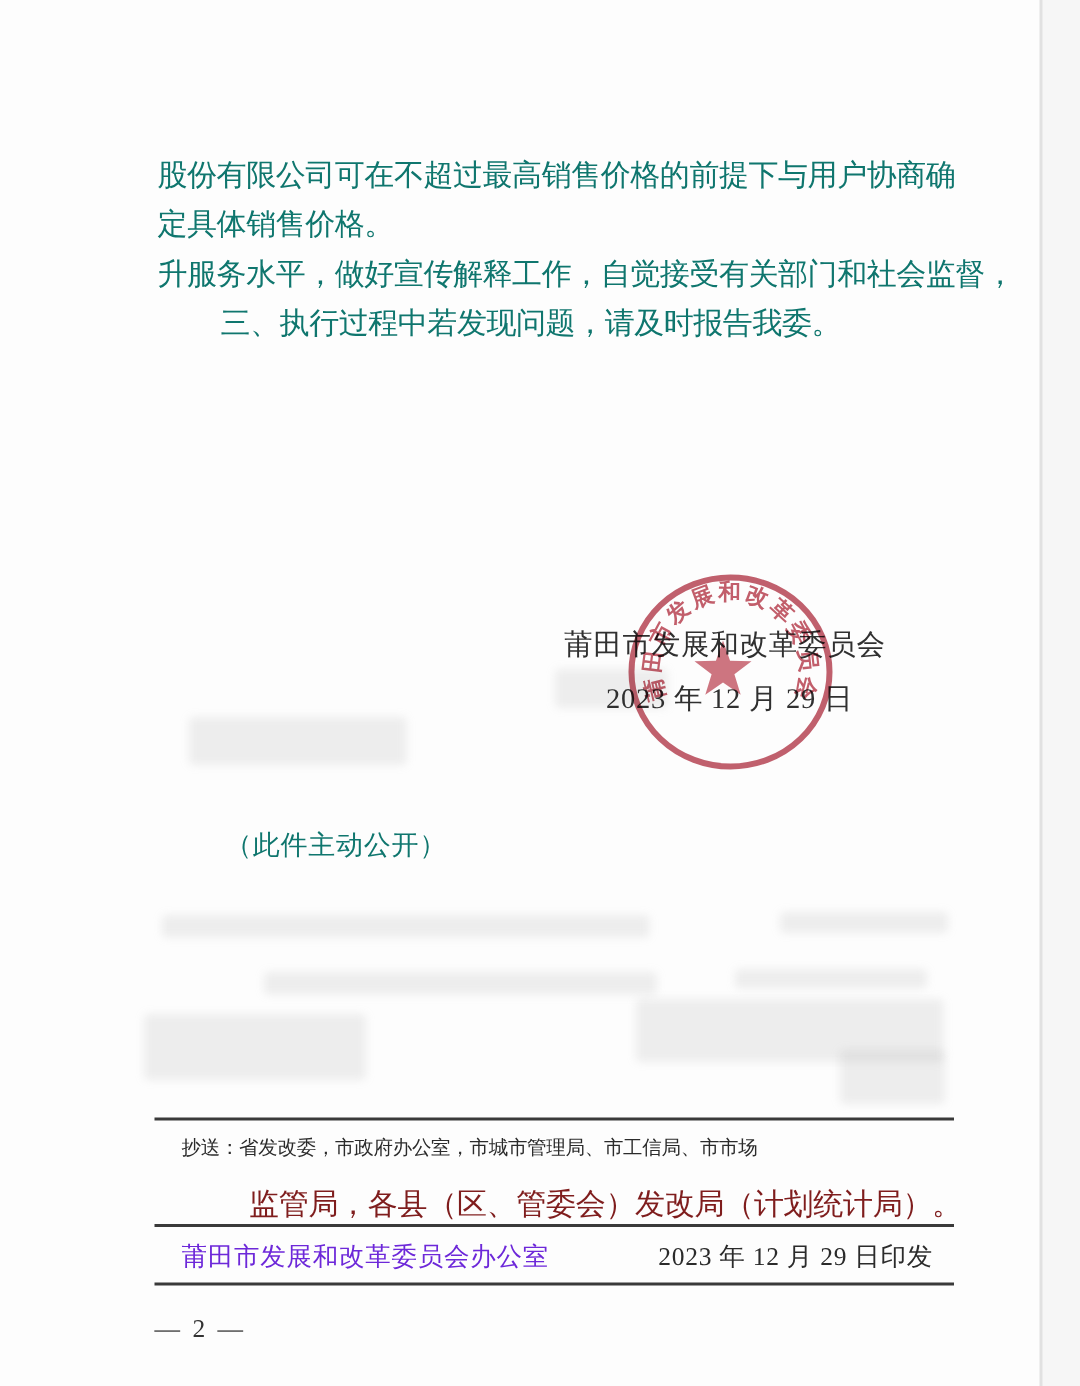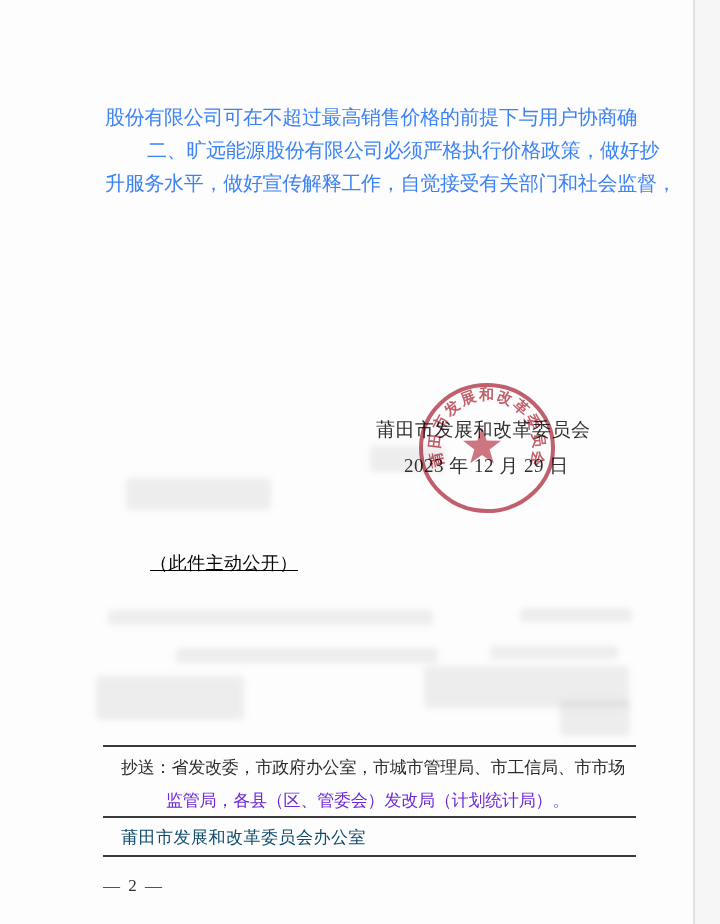--- a/index.html
+++ b/index.html
@@ -12,59 +12,59 @@
     position:relative;
   }
   .page{position:absolute;inset:0;width:720px;height:924px;}
 
   
   .edge-strip{position:absolute;top:0;right:0;width:26px;height:924px;background:#f6f6f6;}
   .edge-line{position:absolute;top:0;left:693px;width:2px;height:924px;background:#e1e1e1;}
 
   
   .body-text{position:absolute;left:105px;top:101px;width:520px;
-    font-size:20px;line-height:33px;letter-spacing:-0.3px;color:#3b82f6;}
+    font-size:20px;line-height:33px;letter-spacing:-0.3px;color:#0f766e;}
   .body-text .line{white-space:nowrap;}
   .body-text .indent{text-indent:42px;}
 
   
   .signoff-issuer{position:absolute;left:376px;top:417px;font-size:19px;letter-spacing:0.5px;color:#303030;white-space:nowrap;}
   .signoff-date{position:absolute;left:404px;top:453px;font-size:19px;letter-spacing:0.5px;color:#303030;white-space:nowrap;}
 
   
   .seal{position:absolute;left:415px;top:381px;width:144px;height:136px;
     mix-blend-mode:multiply;opacity:0.93;}
   .seal ellipse{fill:none;stroke:#b43c4c;stroke-width:4;opacity:0.88;}
   .seal .seal-text{font-family:"Liberation Serif","DejaVu Serif",serif;
     font-size:15px;font-weight:bold;fill:#b8404f;letter-spacing:2px;opacity:0.9;}
   .seal polygon{fill:#c04a59;opacity:0.82;}
 
   
-  .disclosure{position:absolute;left:150px;top:551px;font-size:18px;letter-spacing:0.5px;color:#000000;white-space:nowrap;text-decoration:underline;}
+  .disclosure{position:absolute;left:150px;top:551px;font-size:18px;letter-spacing:0.5px;color:#0f766e;white-space:nowrap;}
 
   
   .ghost{position:absolute;background:rgba(165,165,165,0.18);filter:blur(3px);border-radius:3px;}
   .g1{left:126px;top:478px;width:145px;height:32px;}
   .g2{left:370px;top:446px;width:75px;height:26px;}
   .g3{left:108px;top:610px;width:325px;height:15px;}
   .g4{left:520px;top:608px;width:112px;height:14px;}
   .g5{left:176px;top:648px;width:262px;height:15px;}
   .g6{left:490px;top:646px;width:128px;height:13px;}
   .g7{left:96px;top:676px;width:148px;height:44px;}
   .g8{left:424px;top:666px;width:205px;height:42px;}
   .g9{left:560px;top:700px;width:70px;height:36px;}
 
   
   .rule{position:absolute;left:103px;width:533px;height:2px;background:#3a3a3a;}
   .rule-top{top:745px;}
   .rule-mid{top:816px;}
   .rule-bottom{top:855px;}
-  .cc-line1{position:absolute;left:121px;top:756px;font-size:17px;letter-spacing:-0.2px;color:#2b2b2b;white-space:nowrap;}
-  .cc-line2{position:absolute;left:166px;top:789px;font-size:17px;letter-spacing:-0.2px;color:#6d28d9;white-space:nowrap;}
-  .office{position:absolute;left:121px;top:826px;font-size:17px;letter-spacing:0.5px;color:#0c4a6e;white-space:nowrap;font-family:Liberation Serif, serif;}
+  .cc-line1{position:absolute;left:121px;top:756px;font-size:13px;letter-spacing:-0.2px;color:#2b2b2b;white-space:nowrap;}
+  .cc-line2{position:absolute;left:166px;top:789px;font-size:20px;letter-spacing:-0.2px;color:#7f1d1d;white-space:nowrap;}
+  .office{position:absolute;left:121px;top:826px;font-size:17px;letter-spacing:0.5px;color:#6d28d9;white-space:nowrap;font-family:Liberation Serif, serif;}
   .print-date{position:absolute;right:98px;top:826px;font-size:17px;letter-spacing:0.5px;color:#2b2b2b;white-space:nowrap;}
 
   .page-number{position:absolute;left:103px;top:876px;font-size:17px;letter-spacing:2px;color:#333;white-space:nowrap;}
 </style>
 </head>
 <body>
 
 <div class="page">
 
   <div class="edge-strip"></div>
@@ -75,22 +75,23 @@
   <div class="ghost g3"></div>
   <div class="ghost g4"></div>
   <div class="ghost g5"></div>
   <div class="ghost g6"></div>
   <div class="ghost g7"></div>
   <div class="ghost g8"></div>
   <div class="ghost g9"></div>
 
   <div class="body-text">
     <div class="line">股份有限公司可在不超过最高销售价格的前提下与用户协商确</div>
-    <div class="line indent">二、旷远能源股份有限公司必须严格执行价格政策，做好抄</div>
+    <div class="line">定具体销售价格。</div>
     <div class="line">升服务水平，做好宣传解释工作，自觉接受有关部门和社会监督，</div>
+    <div class="line indent">三、执行过程中若发现问题，请及时报告我委。</div>
   </div>
 
   <div class="signoff-issuer">莆田市发展和改革委员会</div>
   <div class="signoff-date">2023 年 12 月 29 日</div>
 
   <div class="seal">
     <svg viewBox="0 0 144 136" width="144" height="136">
       <ellipse cx="72" cy="67" rx="66" ry="63"></ellipse>
       <path id="sealArc" d="M 29.4 85.4 A 47 47 0 1 1 114.6 85.4" fill="none"></path>
       <text class="seal-text">
@@ -100,17 +101,18 @@
     </svg>
   </div>
 
   <div class="disclosure">（此件主动公开）</div>
 
   <div class="rule rule-top"></div>
   <div class="cc-line1">抄送：省发改委，市政府办公室，市城市管理局、市工信局、市市场</div>
   <div class="cc-line2">监管局，各县（区、管委会）发改局（计划统计局）。</div>
   <div class="rule rule-mid"></div>
   <div class="office">莆田市发展和改革委员会办公室</div>
+  <div class="print-date">2023 年 12 月 29 日印发</div>
   <div class="rule rule-bottom"></div>
 
   <div class="page-number">— 2 —</div>
 
 </div>
 
 </body></html>

